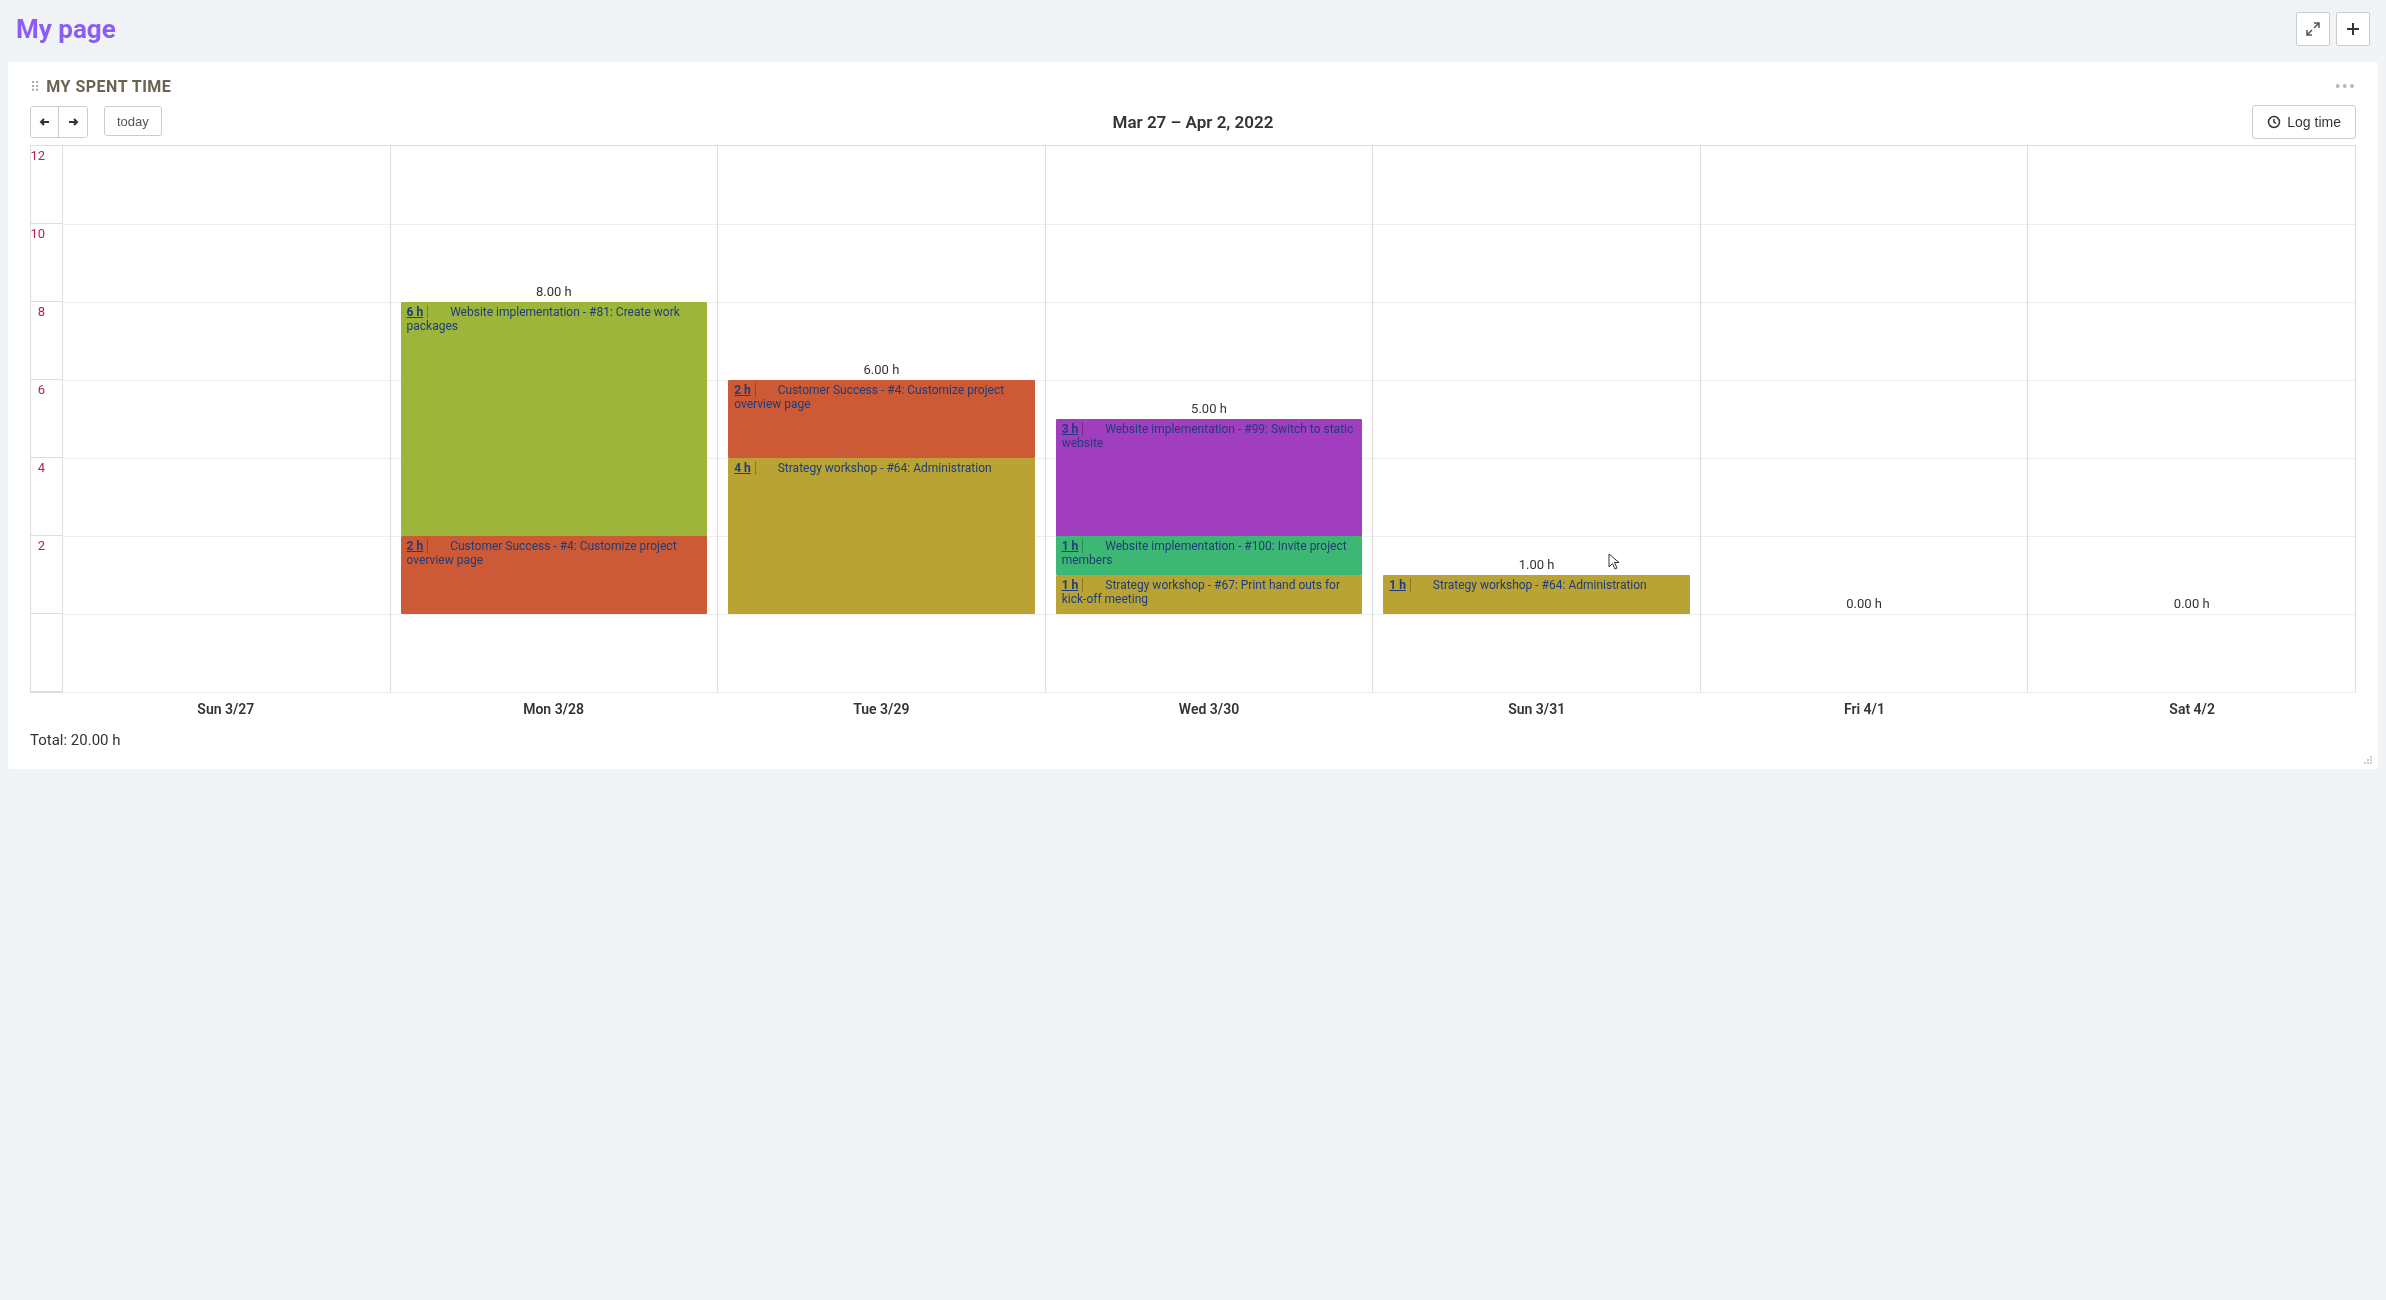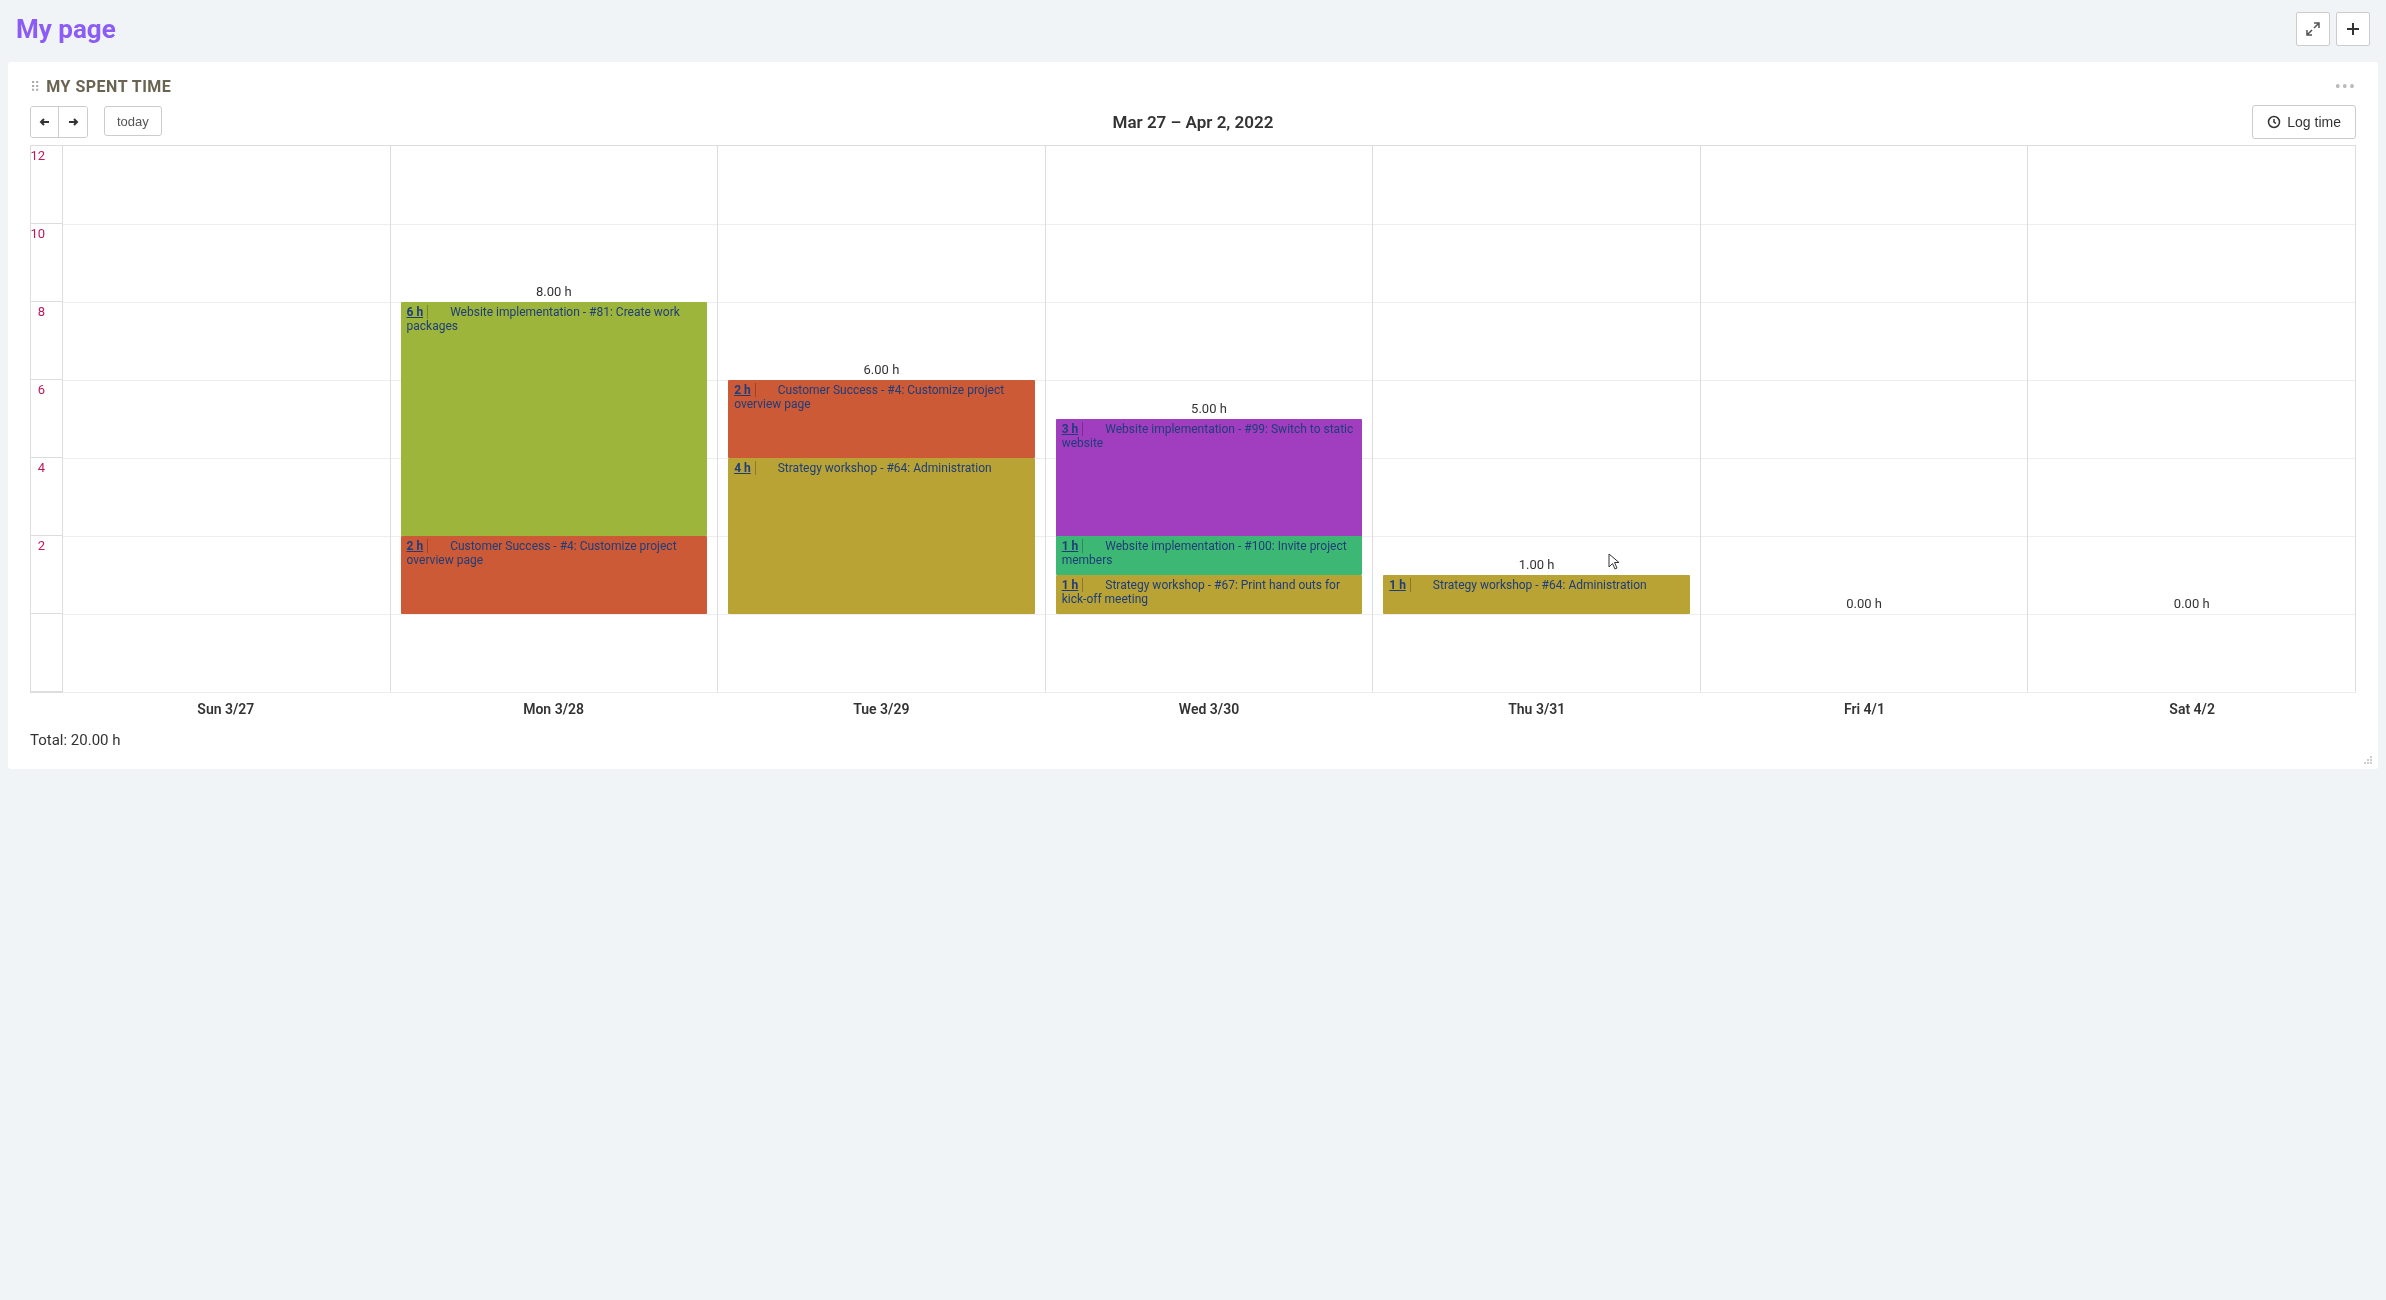--- a/index.html
+++ b/index.html
@@ -198,21 +198,21 @@
           <div class="row-line" style="top: 546px;"></div>
           <div class="day-total" style="top: 450px; left: 50%; transform: translateX(-50%);">0.00 h</div>
         </div>
       </div>
     <div class="day-footer" id="cal-footer">
         <div class="day-footer-cell"></div>
         <div class="day-footer-cell">Sun 3/27</div>
         <div class="day-footer-cell">Mon 3/28</div>
         <div class="day-footer-cell">Tue 3/29</div>
         <div class="day-footer-cell">Wed 3/30</div>
-        <div class="day-footer-cell">Thu 3/31</div>
+        <div class="day-footer-cell">Sun 3/31</div>
         <div class="day-footer-cell">Fri 4/1</div>
         <div class="day-footer-cell">Sat 4/2</div>
       </div>
   </div>
 
   <div class="total-line">Total: 20.00 h</div>
 
   <div class="grip">
     <svg viewBox="0 0 14 14">
         <g fill="#bbb">

